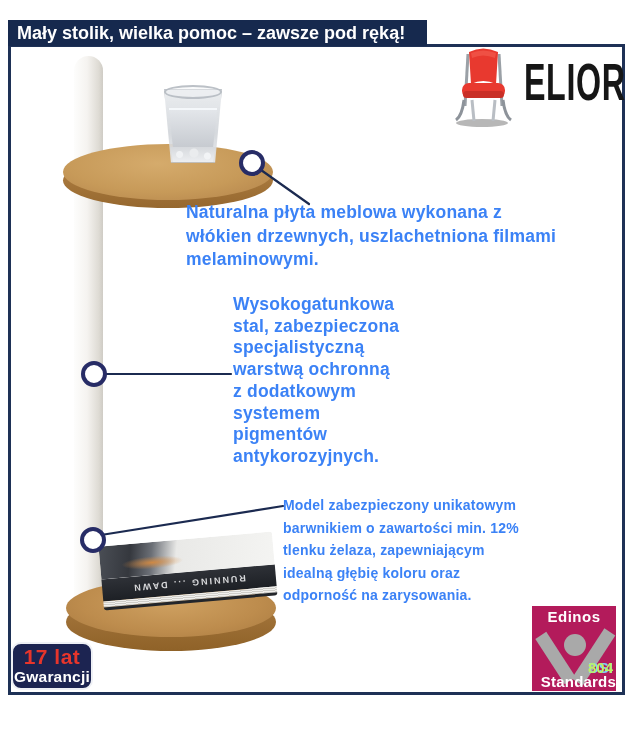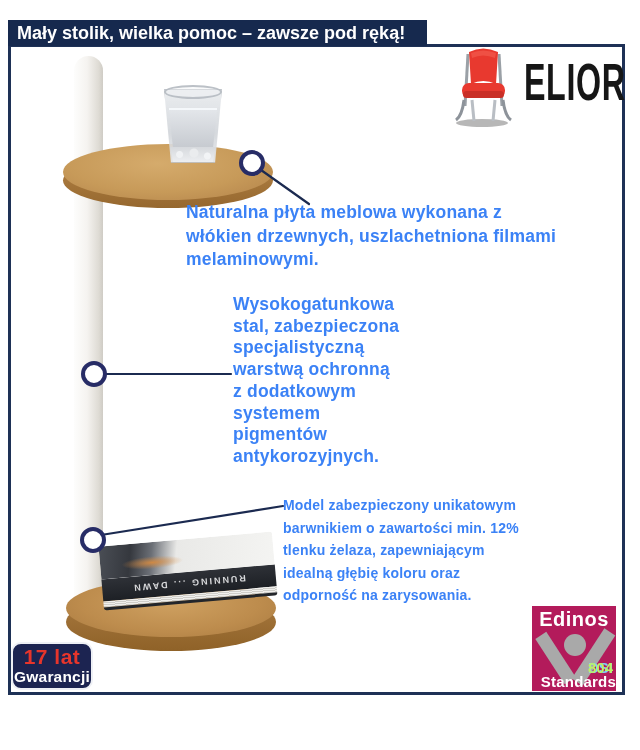--- a/index.html
+++ b/index.html
@@ -93,21 +93,21 @@
   .note-pigment{left:283px;top:494px;font-size:14px;line-height:22.5px;}
   
   .warranty{
     position:absolute;left:11px;top:642px;width:82px;height:48px;background:#1c2451;
     border:2px solid #eef0f5;border-radius:10px;box-sizing:border-box;text-align:center;z-index:6;
   }
   .warranty-years{color:#e7352b;font-size:21px;font-weight:bold;line-height:24px;margin-top:1px;letter-spacing:.5px;}
   .warranty-label{color:#ffffff;font-size:15.5px;font-weight:bold;line-height:16px;letter-spacing:.2px;}
   
   .edinos{position:absolute;left:532px;top:606px;width:84px;height:85px;background:#b31b5b;z-index:6;overflow:hidden;}
-  .edinos-title{position:absolute;top:2px;width:100%;text-align:center;color:#fff;font-weight:bold;font-size:20px;letter-spacing:.5px;}
+  .edinos-title{position:absolute;top:2px;width:100%;text-align:center;color:#fff;font-weight:bold;font-size:15px;letter-spacing:.5px;}
   .vbar{position:absolute;width:13px;background:#a9a9a9;}
   .vbar-left{left:17px;top:25px;height:54px;transform:rotate(-33deg);}
   .vbar-right{left:55px;top:21px;height:60px;transform:rotate(33deg);}
   .vhead{position:absolute;left:32px;top:28px;width:22px;height:22px;border-radius:50%;background:#a9a9a9;}
   .edinos-dsi{position:absolute;left:16px;top:53px;color:#7dd3fc;font-weight:bold;font-size:15px;z-index:2;margin-left:40px;}
   .edinos-804{position:absolute;right:3px;top:53px;color:#bef264;font-weight:bold;font-size:15px;z-index:2;}
   .edinos-standards{position:absolute;bottom:1px;width:100%;text-align:right;color:#fff;font-weight:bold;font-size:15px;letter-spacing:.2px;z-index:2;}
 </style>
 </head>
 <body>

